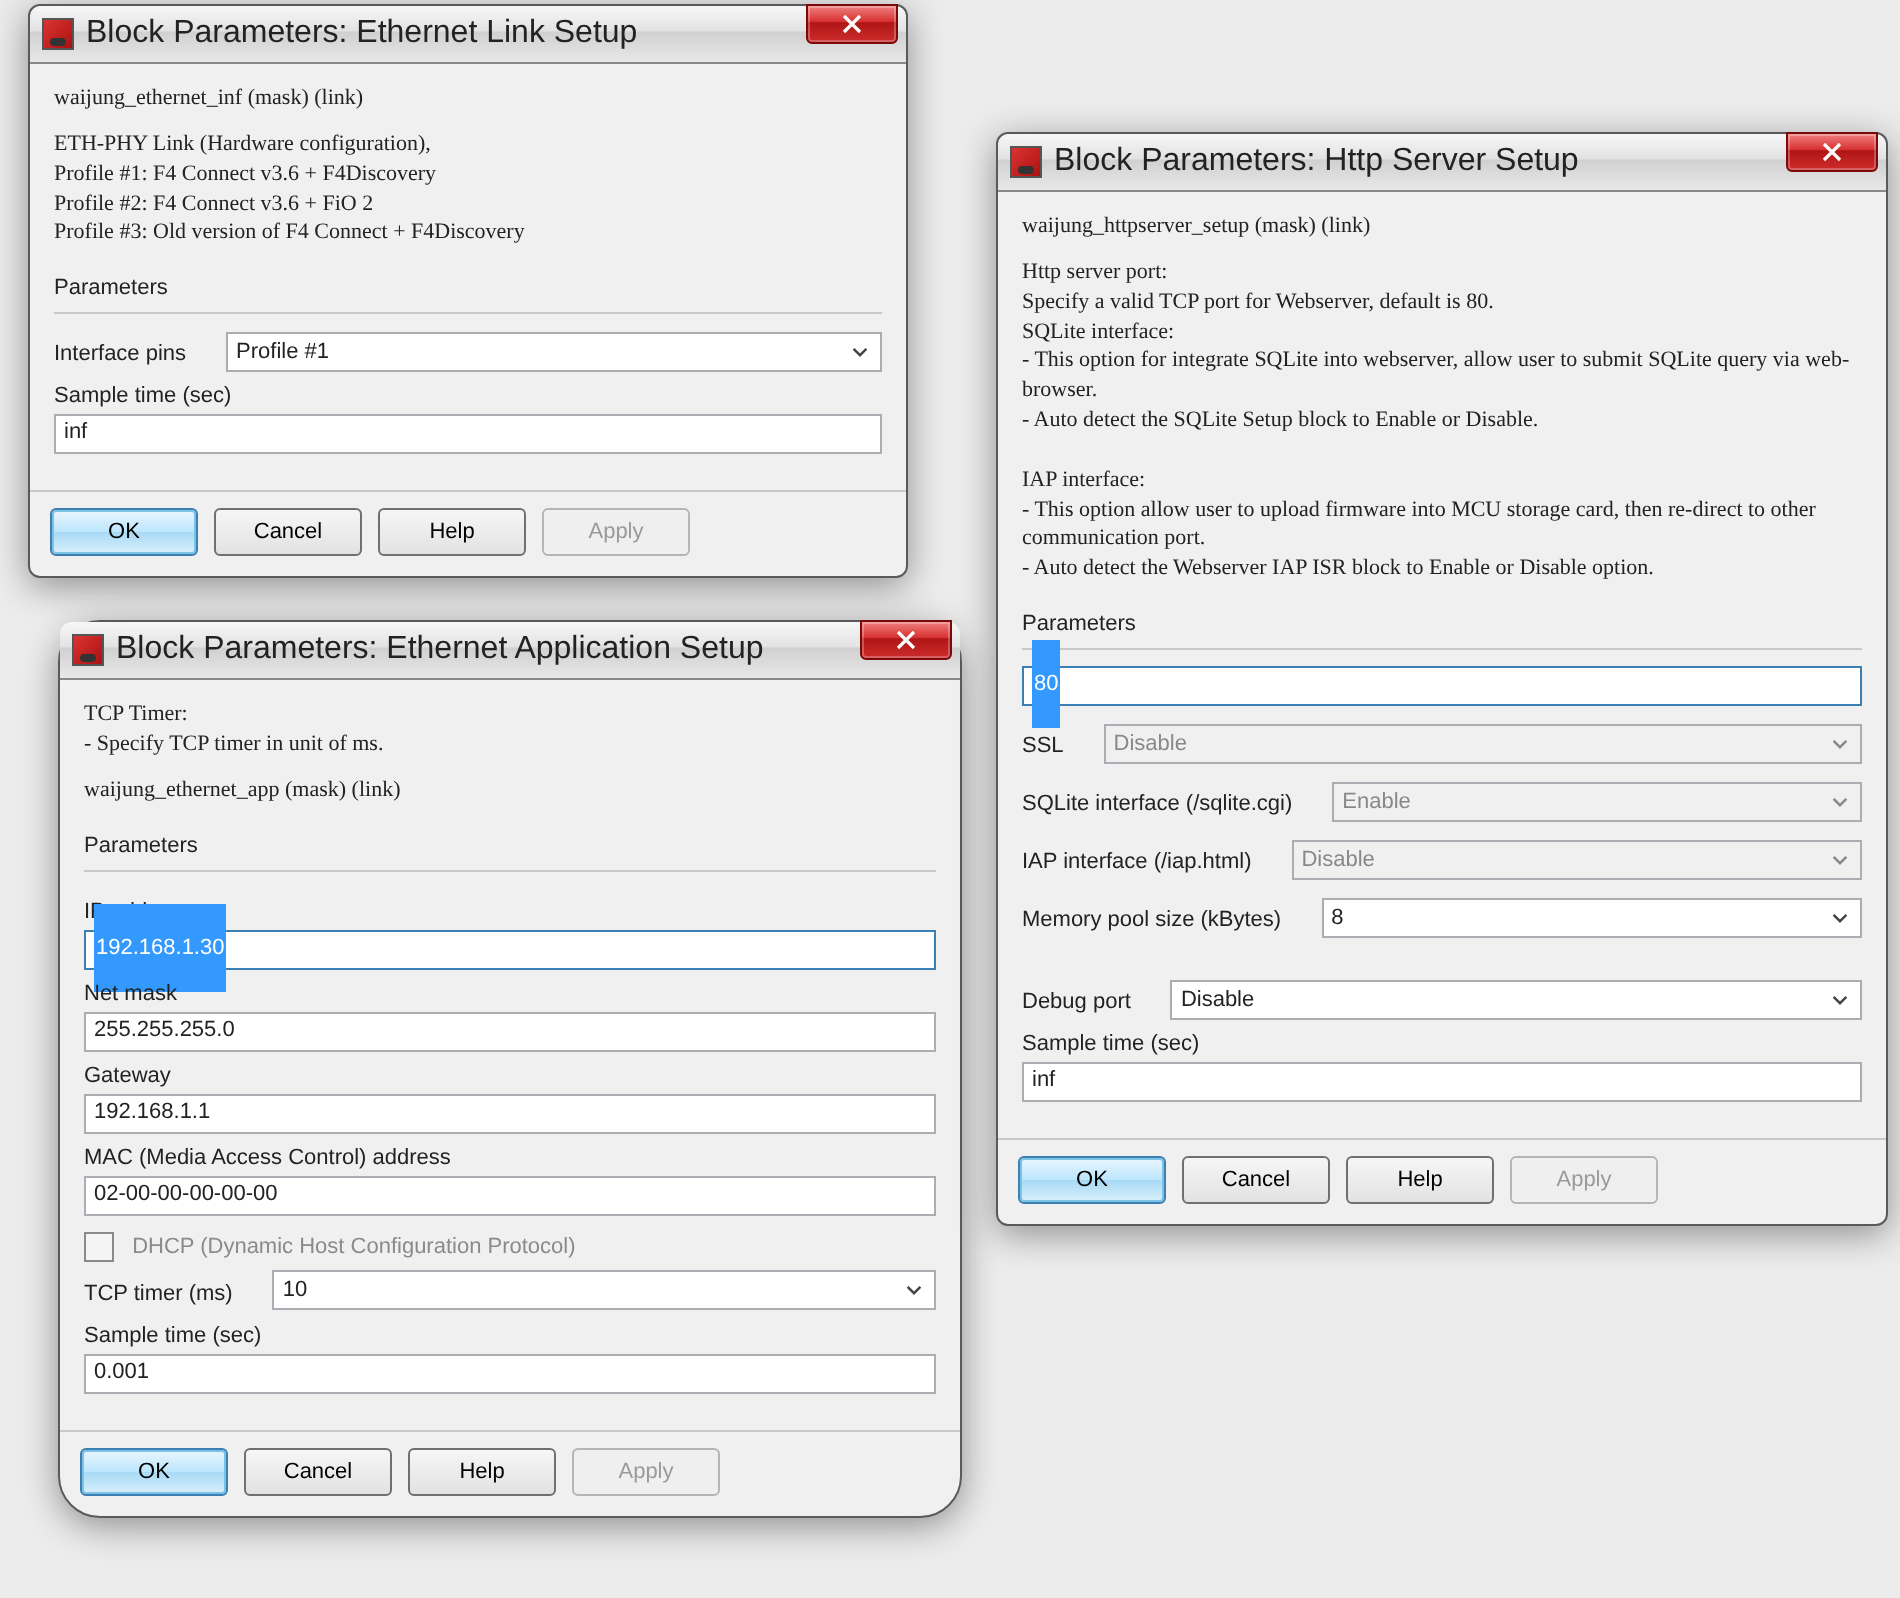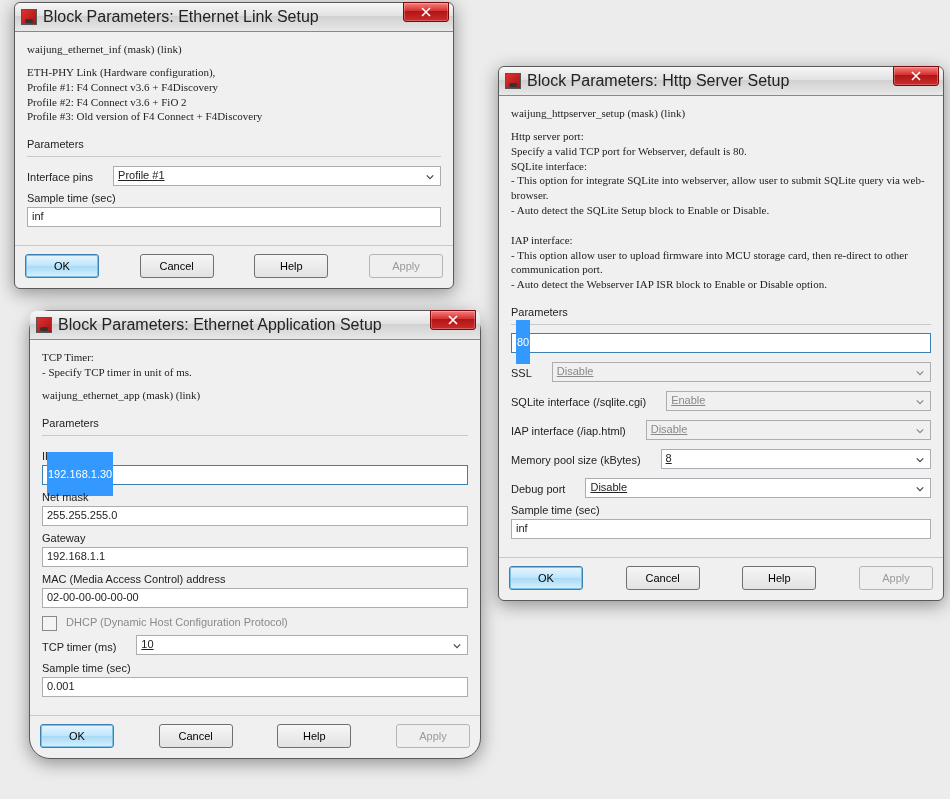--- a/index.html
+++ b/index.html
@@ -87,44 +87,43 @@
     border: 1px solid #abadb3;
     background: #fff;
     padding: 2px 4px;
     font-family: inherit;
     font-size: 11px;
     color:#222;
   }
   .textbox.selected { background:#fff; }
   .textbox.selected .seltext { background:#3399ff; color:#fff; padding:16px 1px;}
   .combo {
-    display:flex; align-items:flex-start; justify-content:space-between;
+    display:flex; align-items:center; justify-content:space-between;
     padding-right:2px;
-    text-decoration:underline;
   }
   .combo.disabled { background:#f0f0f0; color:#888; }
   .combo .arrow {
     width:16px;height:16px;
     display:flex;align-items:center;justify-content:center;
     color:#555;
   }
   .combo .arrow svg { width:8px;height:8px;}
   .row {
     display:flex; align-items:center; gap:20px;
   }
   .row .combo { flex:1; }
   .checkbox {
     width:13px;height:13px;border:1px solid #8a8a8a;background:#f4f4f4;
     display:inline-block;margin-right:6px;vertical-align:middle;
   }
   .footer {
     border-top:1px solid #c8c8c8;
     padding: 8px 10px 10px 10px;
     display:flex;
-    justify-content:space-between;
+    justify-content:flex-start;
     gap:8px;
   }
   .btn {
     width:72px;height:22px;
     border:1px solid #707070;
     border-radius:3px;
     background: linear-gradient(to bottom,#f6f6f6,#e2e2e2);
     font-size:11px;
     display:flex;align-items:center;justify-content:center;
     color:#000;
@@ -305,21 +304,21 @@
       <div class="combo">
         <span>8</span>
         <span class="arrow">
             <svg viewBox="0 0 10 10">
               <path d="M1 3 L5 7 L9 3" fill="none" stroke="#444" stroke-width="1.5"></path>
             </svg>
           </span>
       </div>
     </div>
 
-    <div class="row" style="margin-top:8px">
+    <div class="row" style="margin-top:20px">
       <span class="field-label">Debug port</span>
       <div class="combo">
         <span>Disable</span>
         <span class="arrow">
             <svg viewBox="0 0 10 10">
               <path d="M1 3 L5 7 L9 3" fill="none" stroke="#444" stroke-width="1.5"></path>
             </svg>
           </span>
       </div>
     </div>

